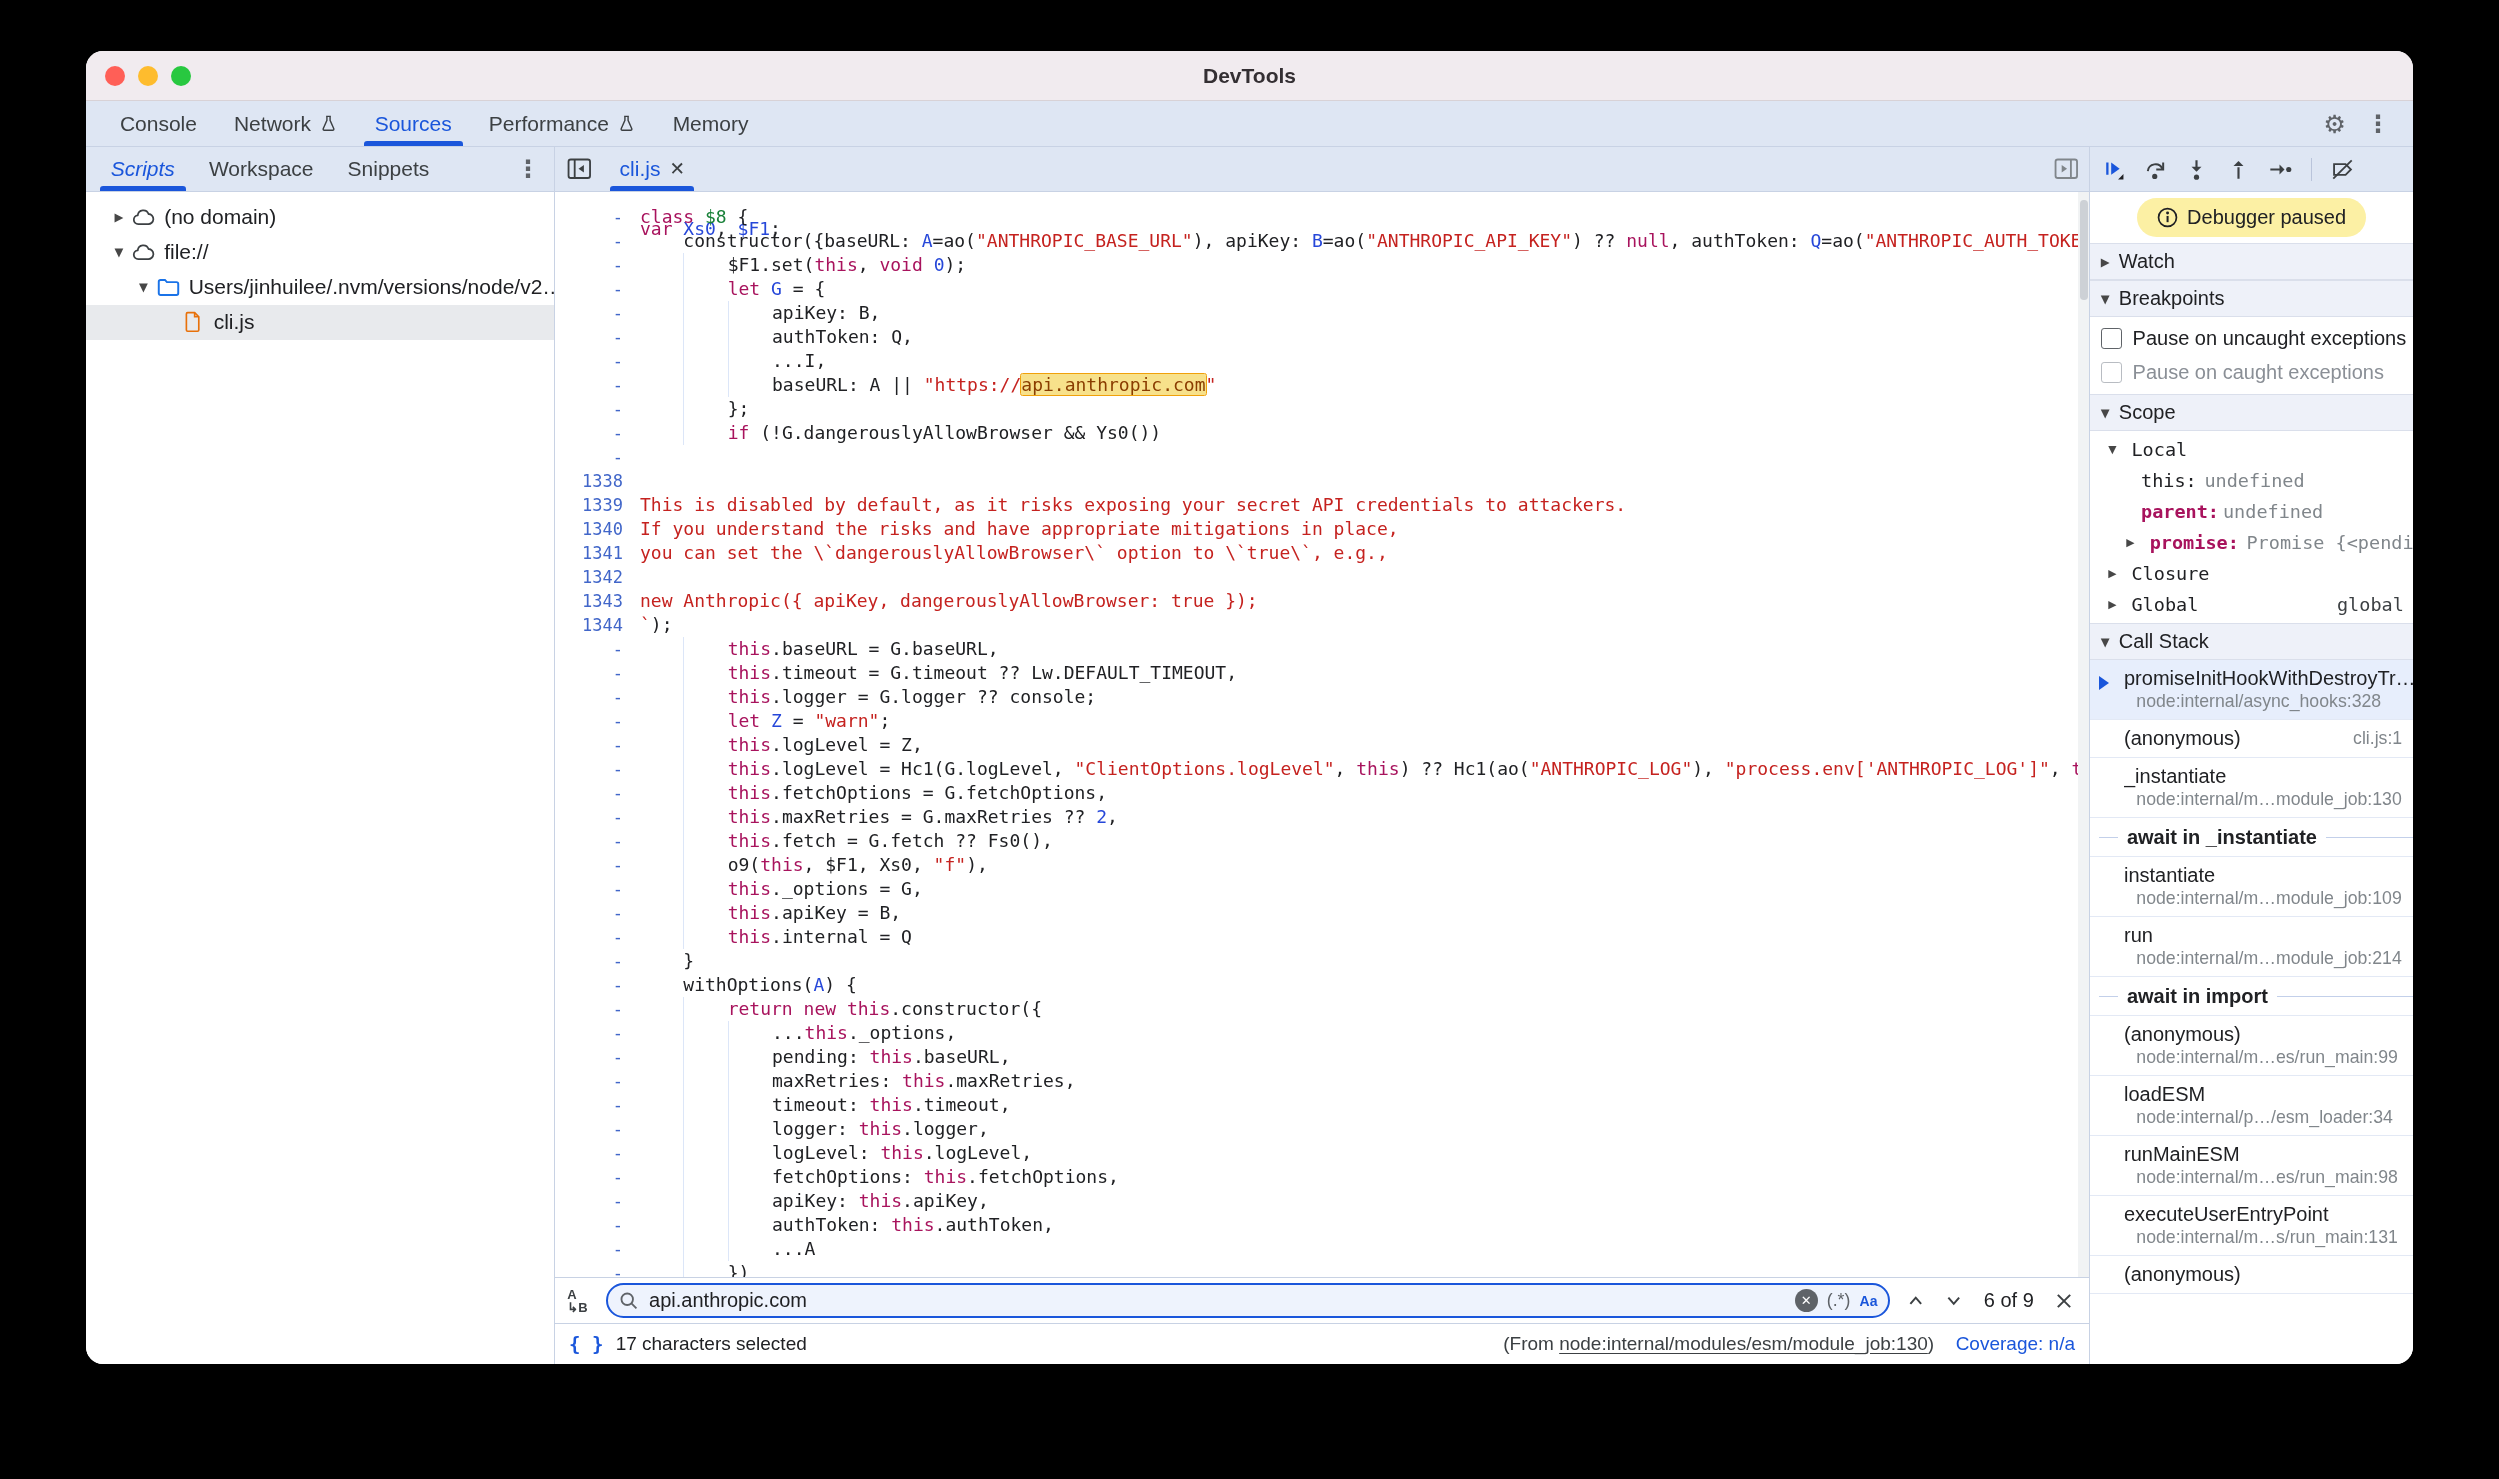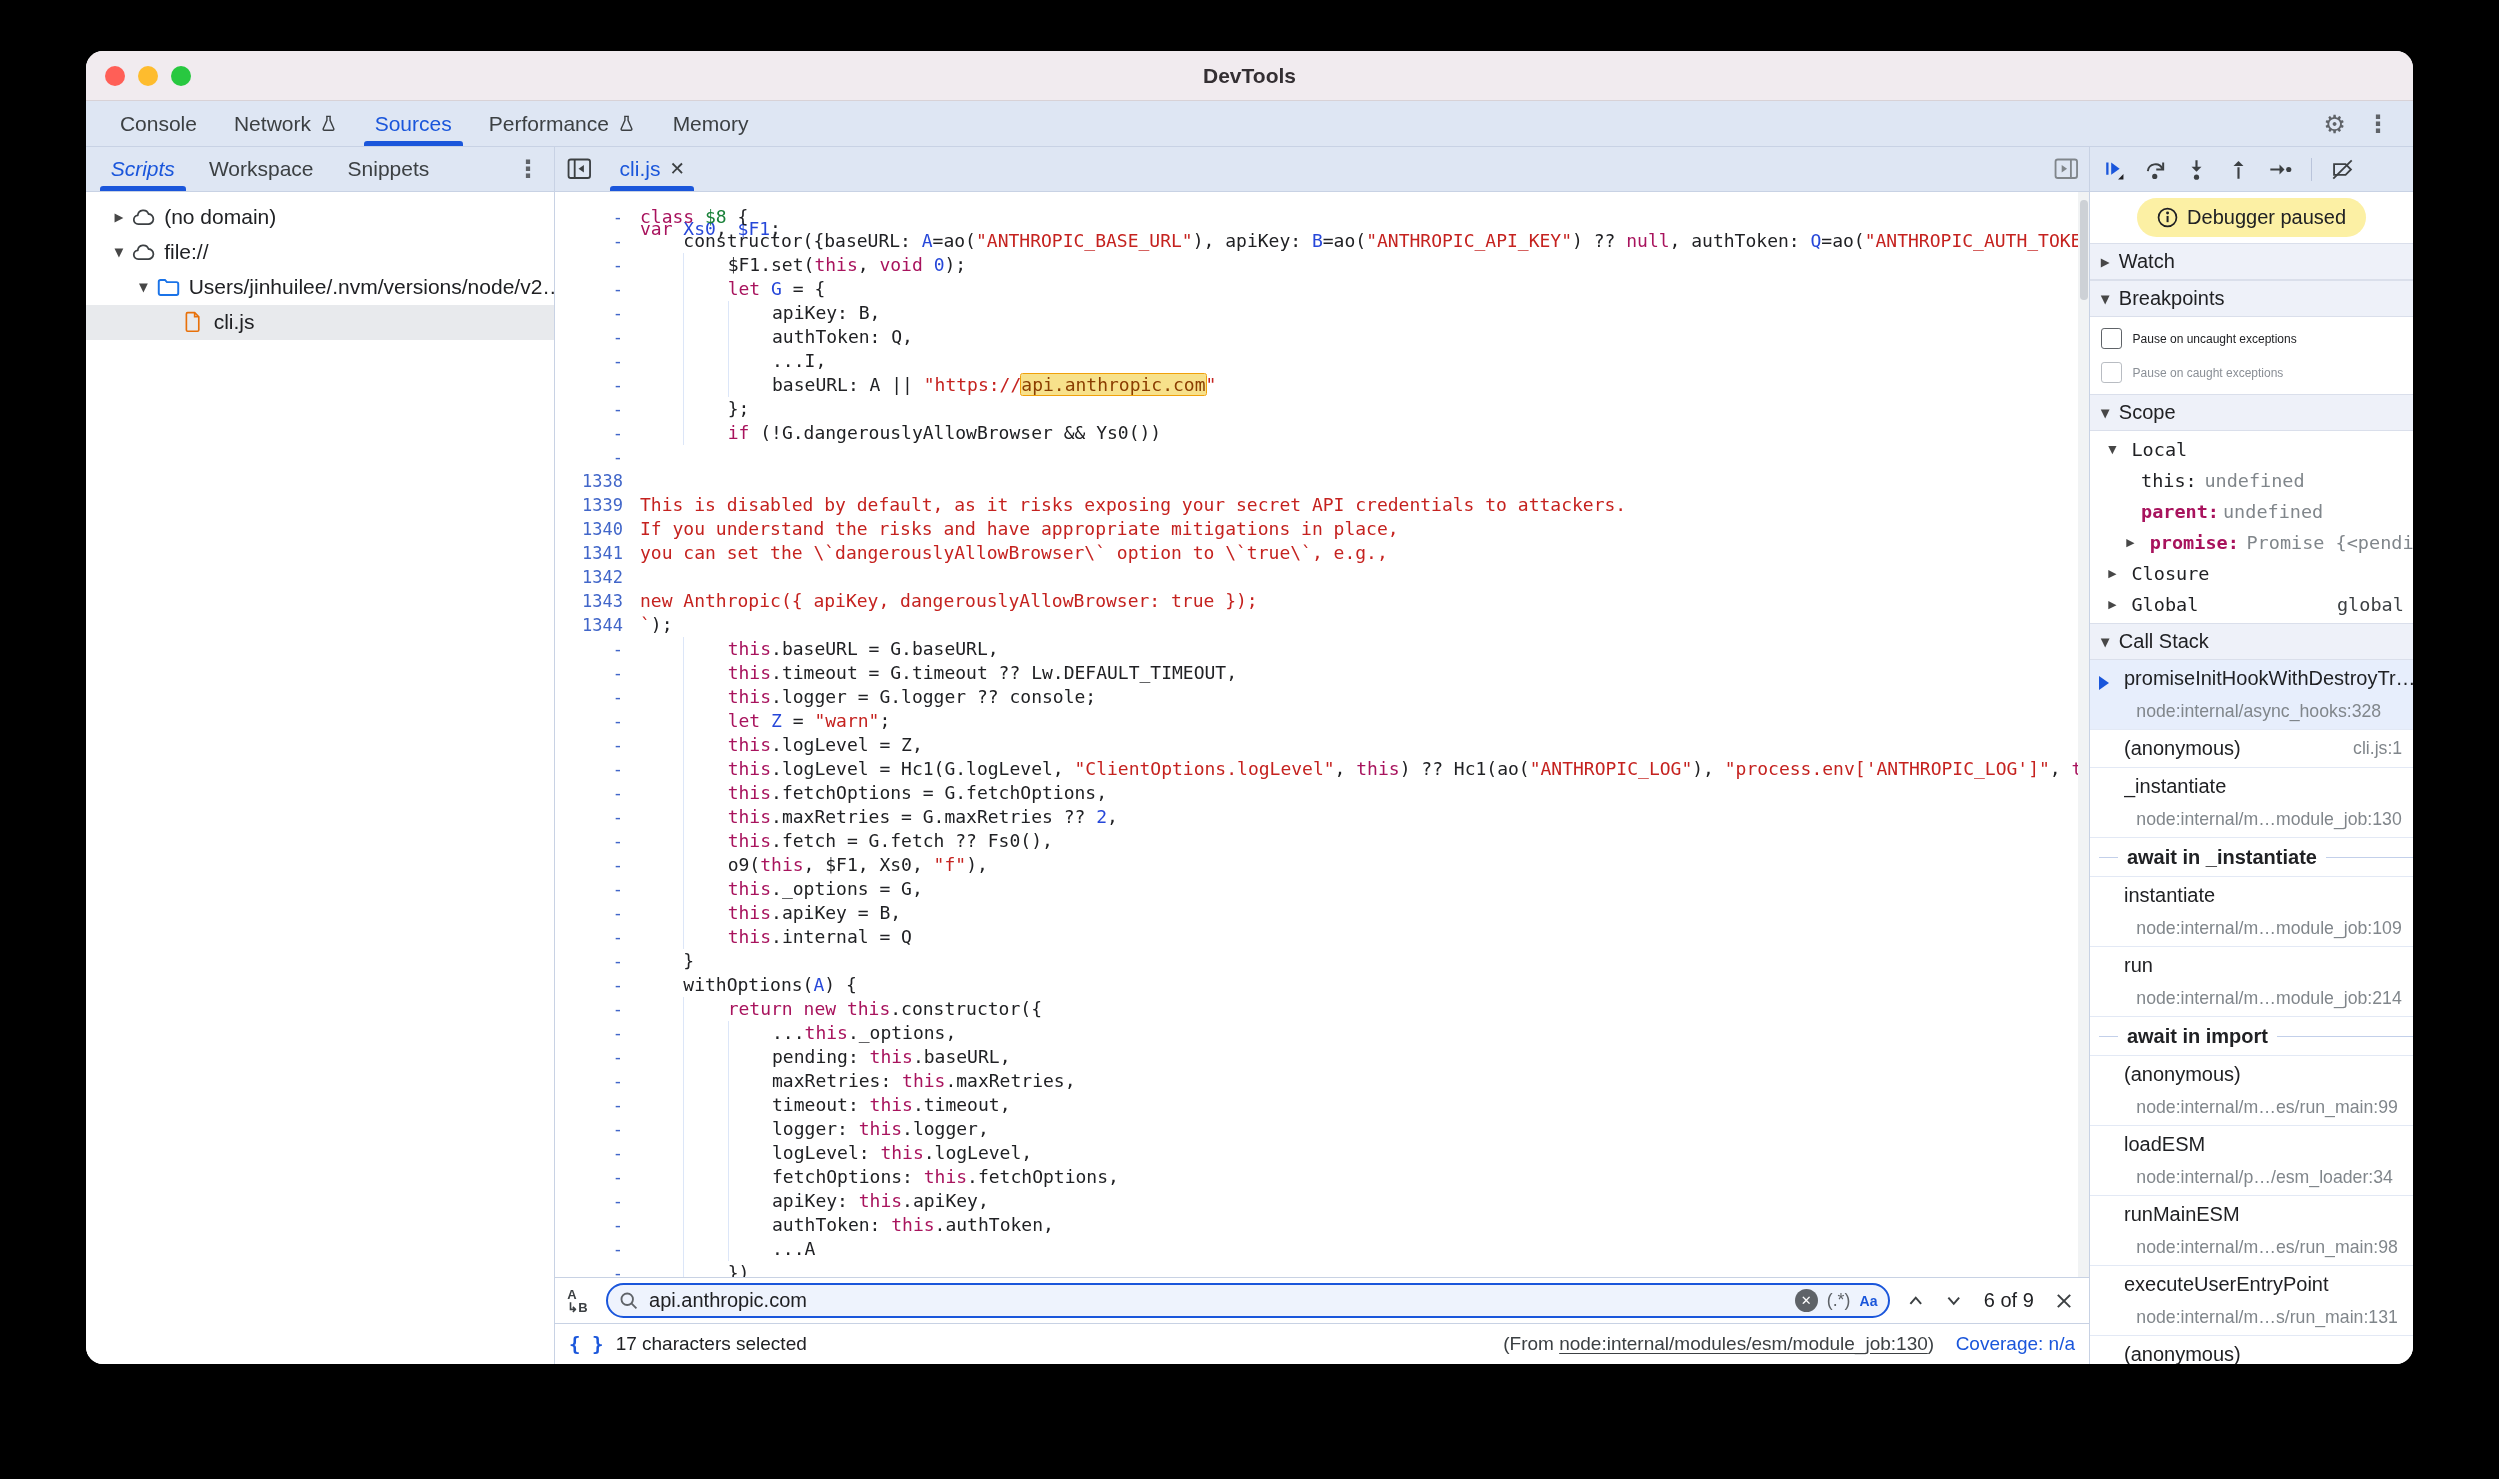--- a/index.html
+++ b/index.html
@@ -75,36 +75,36 @@
   .coverage{color:#1a56db;}
   
   .rightpanel{width:323px;flex:none;border-left:0.8px solid #c8d2e4;display:flex;flex-direction:column;background:#fff;min-height:0;}
   .dbg-toolbar{height:44px;background:#dee6f3;border-bottom:0.8px solid #c8d2e4;display:flex;align-items:center;gap:18.5px;padding:0 12.3px;flex:none;}
   .dbg-sep{width:0.8px;height:23px;background:#b9c4da;}
   .pillrow{height:51px;display:flex;align-items:center;justify-content:center;flex:none;}
   .pill{background:#fcf0a4;border-radius:26px;display:flex;align-items:center;gap:9.2px;padding:7.7px 20px;font-size:20px;color:#202124;}
   .sechead{height:35px;background:#eef1f9;border-top:0.8px solid #dadfeb;border-bottom:0.8px solid #dadfeb;display:flex;align-items:center;gap:9.2px;padding:0 10.8px;font-size:20px;color:#202124;flex:none;}
   .sechead .caret{width:auto;}
   .bp-body{padding:4.6px 0;flex:none;}
-  .bprow{height:34px;display:flex;align-items:center;gap:10.8px;padding-left:10.8px;font-size:12px;color:#202124;}
+  .bprow{height:34px;display:flex;align-items:center;gap:10.8px;padding-left:10.8px;font-size:20px;color:#202124;}
   .cbx{width:19px;height:19px;border:1.5px solid #5f6368;border-radius:3.1px;flex:none;background:#fff;}
   .bprow.disabled{color:#8a8f96;}
   .bprow.disabled .cbx{border-color:#b8bcc2;}
   .scope-body{padding:3.1px 0;flex:none;font-family:"DejaVu Sans Mono","Liberation Mono",monospace;font-size:18.5px;}
   .srow{height:31px;display:flex;align-items:center;white-space:nowrap;overflow:hidden;}
   .srow .caret{font-size:10.8px;}
   .sname{color:#202124;} .sname.bold{color:#a8135d;font-weight:bold;}
   .sval{color:#80868b;}
   .global-val{margin-left:auto;padding-right:9.2px;color:#3c4043;}
   .cs-list{flex:1;overflow:hidden;min-height:0;}
   .frame{position:relative;padding:7px 0 7px 34px;border-bottom:0.8px solid #e3e9f5;}
   .frame.active{background:#e7eefc;}
   .fr-arrow{position:absolute;left:9.2px;top:15.4px;width:0;height:0;border-left:10.8px solid #1a56db;border-top:7px solid transparent;border-bottom:7px solid transparent;}
   .fr-name{font-size:20px;color:#202124;white-space:nowrap;overflow:hidden;}
-  .fr-loc{font-size:17.7px;color:#80868b;white-space:nowrap;overflow:hidden;padding-left:12.3px;margin-top:11px;}
+  .fr-loc{font-size:17.7px;color:#80868b;white-space:nowrap;overflow:hidden;padding-left:12.3px;margin-top:1px;}
   .frame.inline{display:flex;align-items:center;}
   .frame.inline .fr-loc{margin-left:auto;margin-top:0;padding-right:10.8px;}
   .async-row{height:38px;display:flex;align-items:center;padding-left:9.2px;font-size:20px;font-weight:bold;color:#202124;border-bottom:0.8px solid #e3e9f5;}
   .async-row::before{content:"";width:18.5px;height:0.8px;background:#c3d0ea;margin-right:9.2px;flex:none;}
   .async-row::after{content:"";flex:1;height:0.8px;background:#c3d0ea;margin-left:9.2px;}
   svg.ic{display:block;}
 </style>
 </head>
 <body>
 

